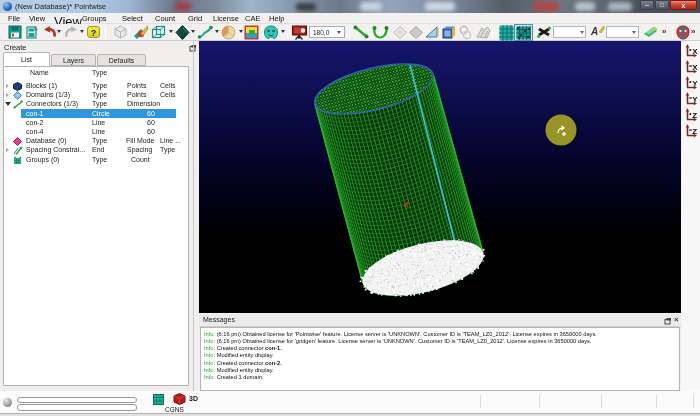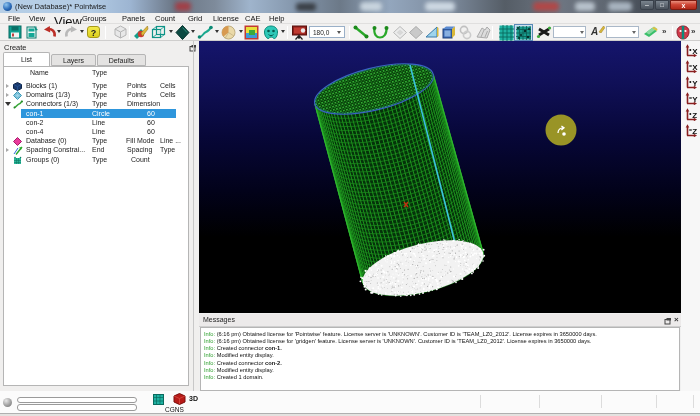--- a/index.html
+++ b/index.html
@@ -17,21 +17,21 @@
 <div class="abs" style="left:3px;top:2px;width:9px;height:9px;border-radius:50%;background:radial-gradient(circle at 35% 30%,#8ec4ee 0%,#2a6ab8 55%,#123a74 100%);"></div>
 <div class="abs" style="left:15px;top:2px;font-size:7.5px;color:#1a1a1a;">(New Database)* Pointwise</div>
 <div class="abs" style="left:640px;top:0;width:14px;height:10px;background:linear-gradient(#7a848e,#4a525c);border:1px solid #39404a;border-radius:0 0 2px 2px;color:#fff;font-size:7px;text-align:center;line-height:8px;">–</div>
 <div class="abs" style="left:655px;top:0;width:14px;height:10px;background:linear-gradient(#7a848e,#4a525c);border:1px solid #39404a;border-radius:0 0 2px 2px;color:#fff;font-size:6px;text-align:center;line-height:9px;">□</div>
 <div class="abs" style="left:670px;top:0;width:27px;height:10px;background:linear-gradient(#e8907e,#cf4535 45%,#b02a1a);border:1px solid #7e1a10;border-radius:0 0 2px 2px;color:#fff;font-size:7px;font-weight:bold;text-align:center;line-height:9px;">x</div>
 <div class="abs" style="left:0;top:12.5px;width:700px;height:11.5px;background:#f2f1f0;border-bottom:1px solid #e0dfde;"></div>
 <div class="abs" style="left:8px;top:13.5px;font-size:7.5px;color:#111;">File</div>
 <div class="abs" style="left:29px;top:13.5px;font-size:7.5px;color:#111;">View</div>
 <div class="abs" style="left:54px;top:13.5px;font-size:13px;color:#111;">View</div>
 <div class="abs" style="left:82px;top:13.5px;font-size:7.5px;color:#111;">Groups</div>
-<div class="abs" style="left:122px;top:13.5px;font-size:7.5px;color:#111;">Panels</div>
+<div class="abs" style="left:122px;top:13.5px;font-size:7.5px;color:#111;">Select</div>
 <div class="abs" style="left:155px;top:13.5px;font-size:7.5px;color:#111;">Count</div>
 <div class="abs" style="left:188px;top:13.5px;font-size:7.5px;color:#111;">Grid</div>
 <div class="abs" style="left:213px;top:13.5px;font-size:7.5px;color:#111;">License</div>
 <div class="abs" style="left:245px;top:13.5px;font-size:7.5px;color:#111;">CAE</div>
 <div class="abs" style="left:269px;top:13.5px;font-size:7.5px;color:#111;">Help</div>
 <div class="abs" style="left:0;top:24px;width:700px;height:17px;background:#f2f1f0;border-bottom:1px solid #cfcecd;"></div>
 <svg class="abs" style="left:8px;top:25px" width="14" height="14">
     <rect x="1" y="1" width="12" height="12" fill="#0fa192" stroke="#066a60" stroke-width="1"></rect>
     <rect x="3.5" y="1.5" width="7" height="4" fill="#0b6f65"></rect>
     <rect x="3" y="7.5" width="8" height="5" fill="#f2f2f2"></rect>

